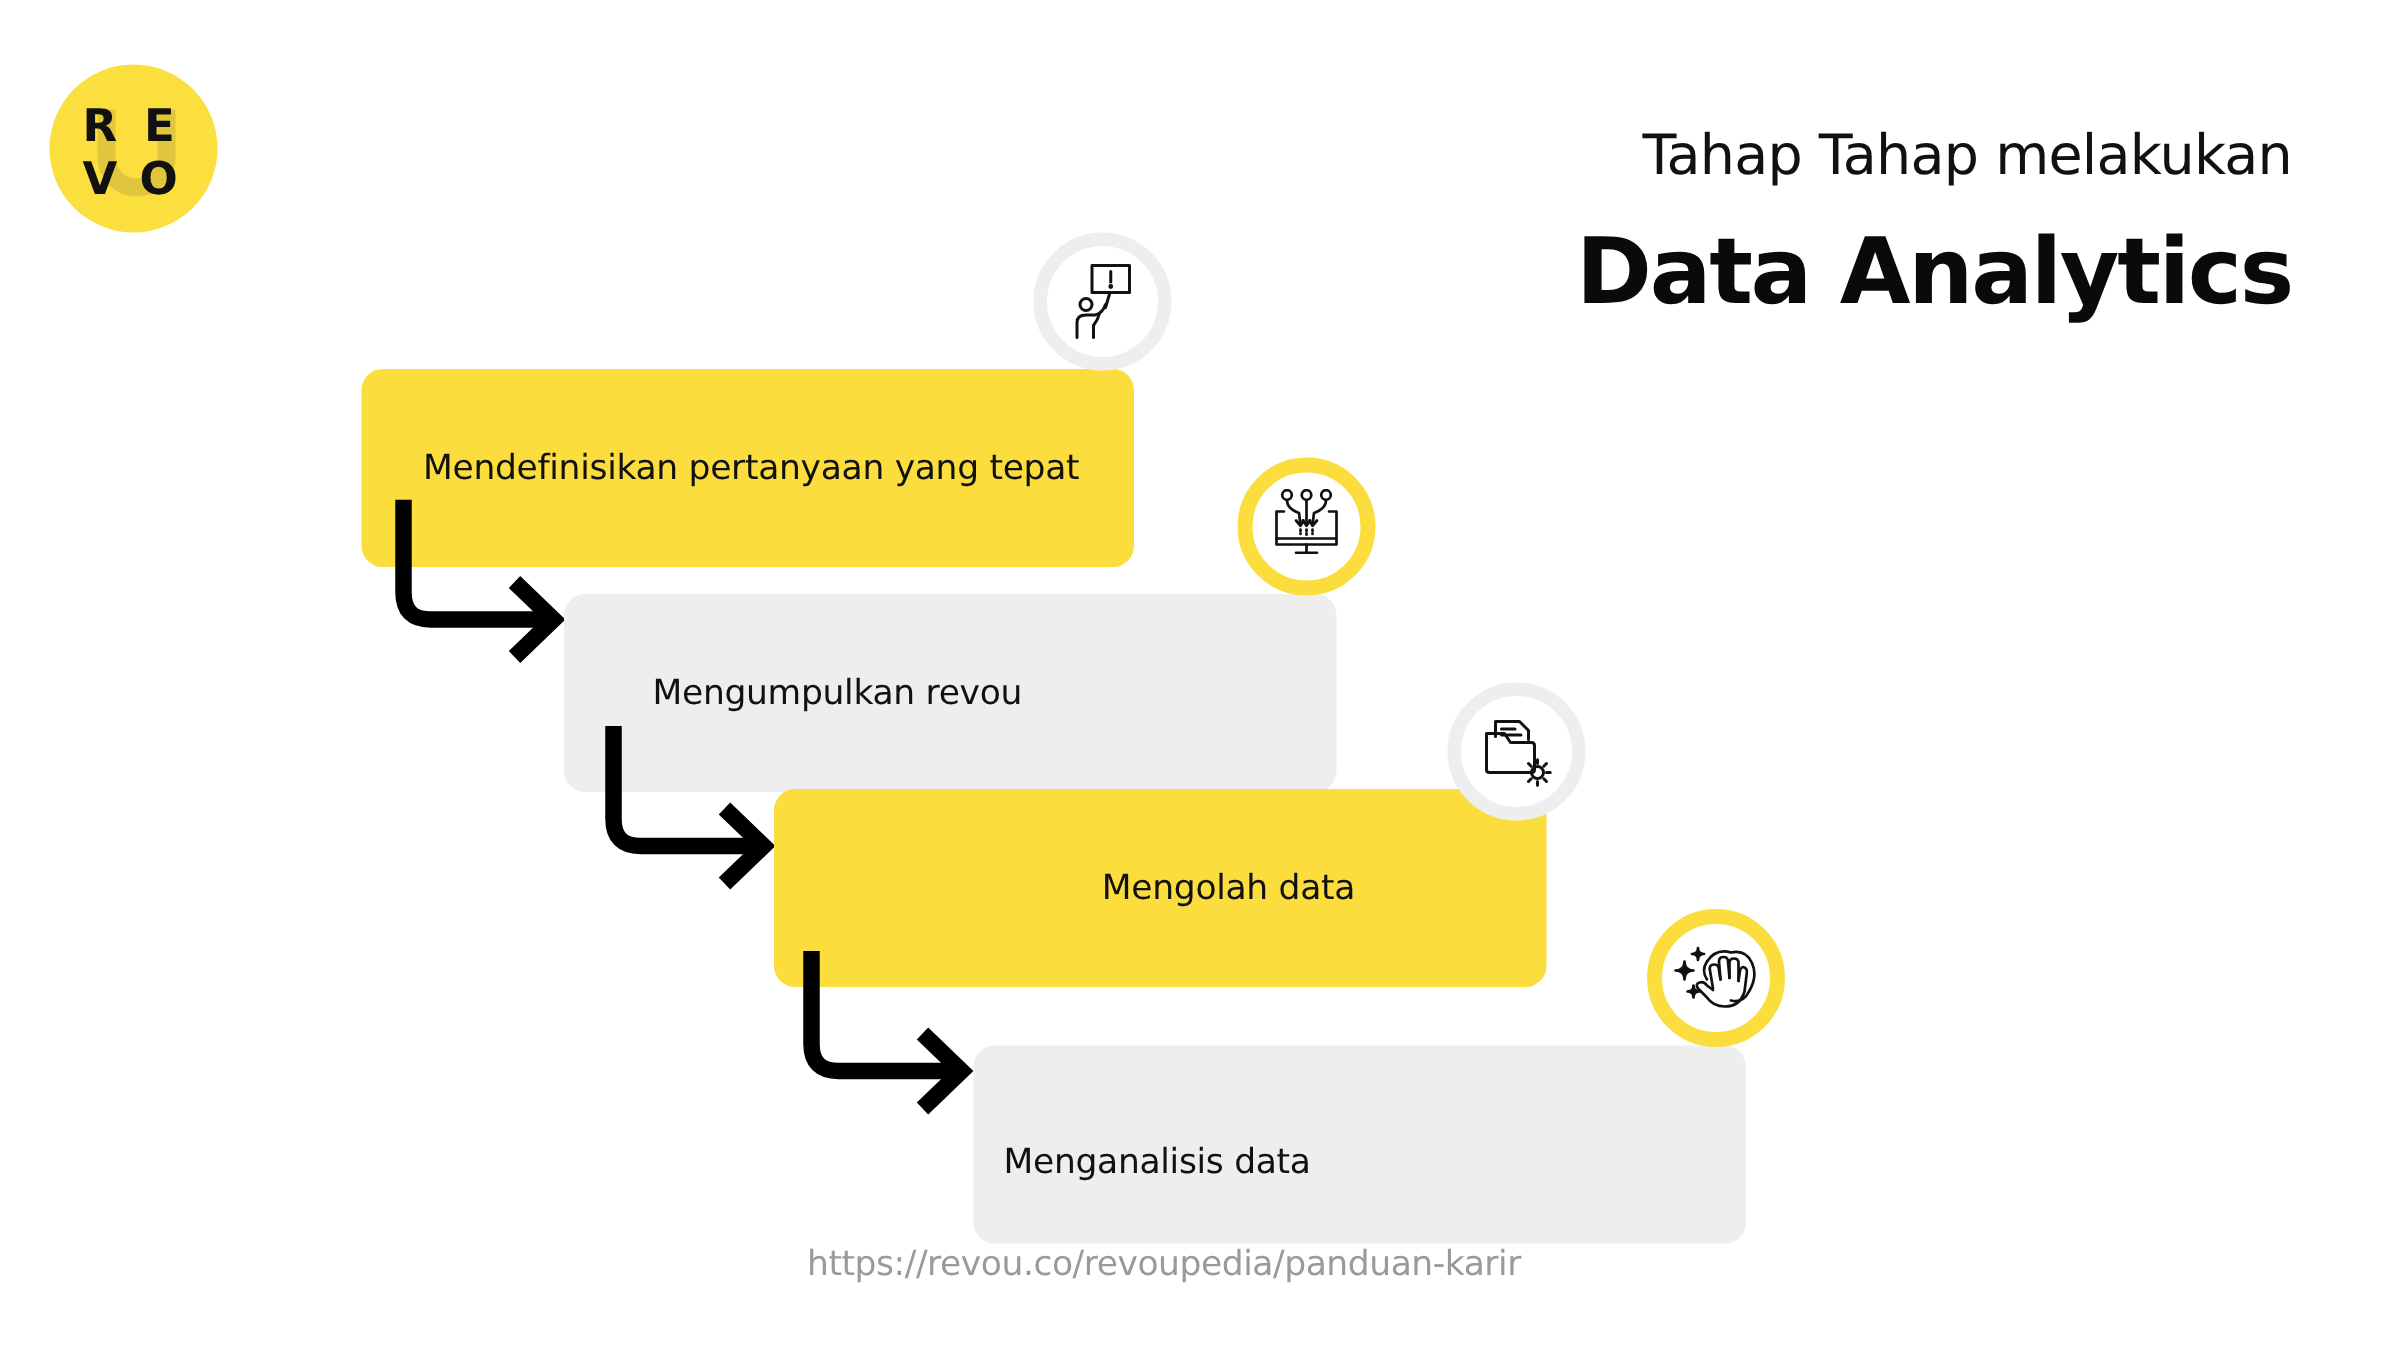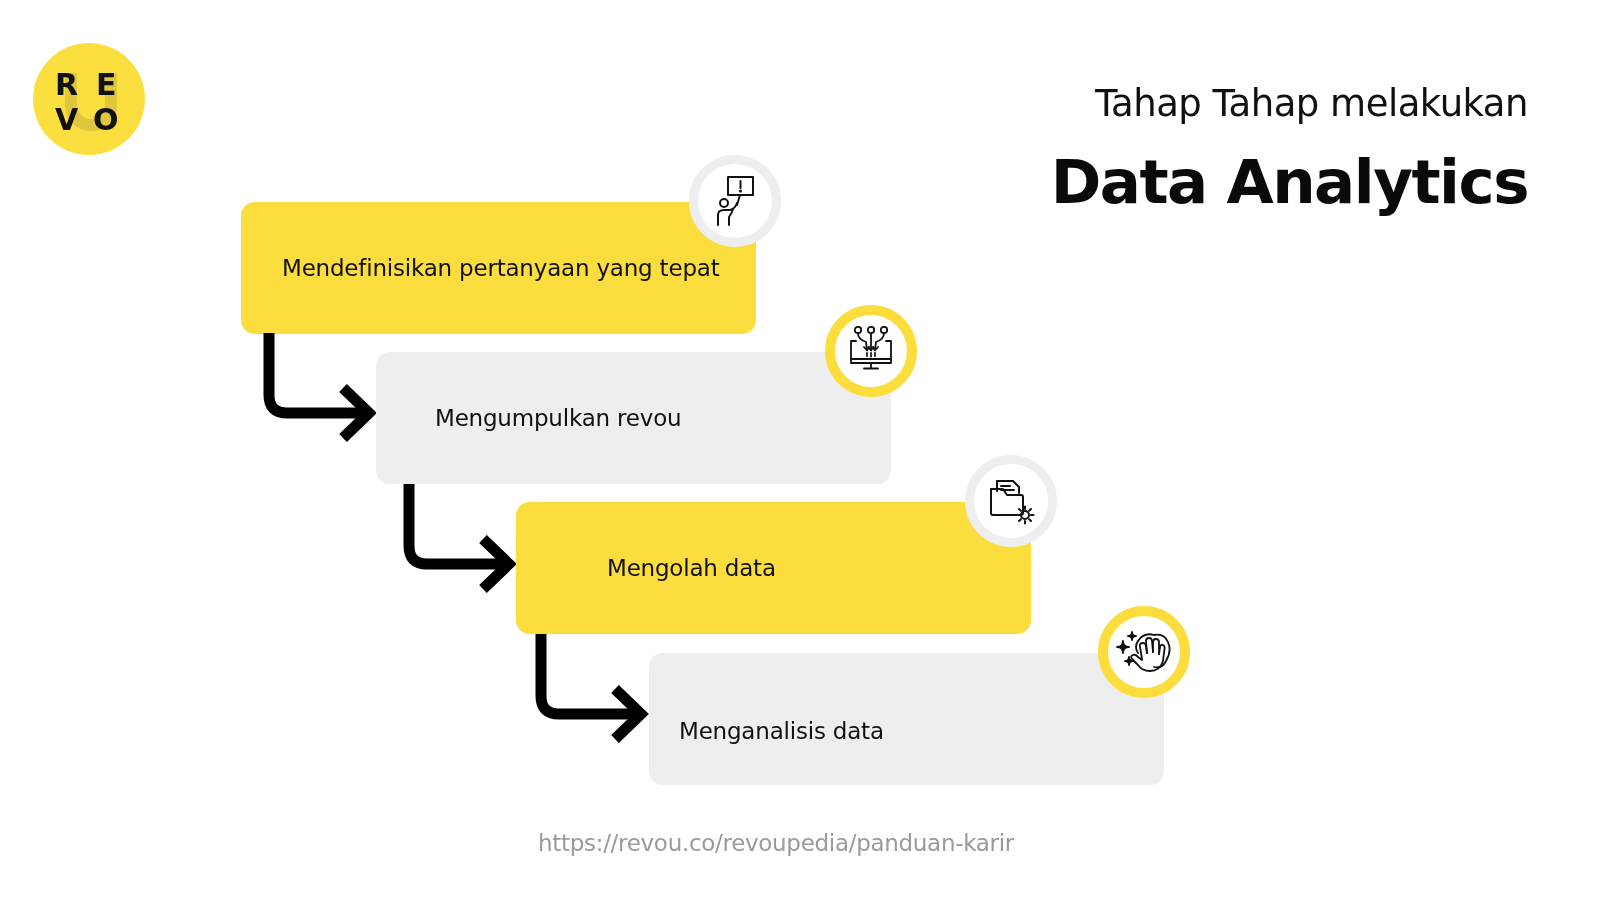--- a/index.html
+++ b/index.html
@@ -22,21 +22,21 @@
       color: #111; letter-spacing: -0.5px; white-space: nowrap;
     }
     .title-main {
       position: absolute; right: 72px; top: 146px;
       font-family: "DejaVu Sans", sans-serif; font-size: 61px; font-weight: bold;
       color: #0a0a0a; letter-spacing: -1.5px; white-space: nowrap;
     }
 
     .step-box {
       position: absolute; width: 515px; height: 132px; border-radius: 14px;
-      display: flex; align-items: center;
+      display: flex; align-items: center; margin-top: 44px;
     }
     .step-box.yellow { background: #fcdd3e; }
     .step-box.gray { background: #efeeef; }
     .step-label {
       font-family: "DejaVu Sans", sans-serif; font-size: 23px; color: #111;
       white-space: nowrap; letter-spacing: -0.2px;
     }
 
     .icon-ring {
       position: absolute; width: 92px; height: 92px; border-radius: 50%;
@@ -111,40 +111,40 @@
     <line x1="23" y1="37" x2="23" y2="42"></line>
     <line x1="16" y1="42.5" x2="30" y2="42.5"></line>
   </svg>
 </div>
 
 <svg class="arrow" style="left:398px; top:484px;" width="120" height="112" viewBox="0 0 120 112">
   <path d="M11 0 L11 62 Q11 80 29 80 L110 80" fill="none" stroke="#000" stroke-width="11"></path>
   <path d="M85 55 L111 80 L85 105" fill="none" stroke="#000" stroke-width="11"></path>
 </svg>
 
-<div class="step-box yellow" style="left:516px; top:502px; padding-left:91px;">
+<div class="step-box yellow" style="left:516px; top:482px; padding-left:91px;justify-content:center;">
   <span class="step-label">Mengolah data</span>
 </div>
 <div class="icon-ring gray-ring" style="left:965px; top:455px;">
   <svg width="48" height="48" viewBox="0 0 48 48" fill="none" stroke="#111" stroke-width="2" stroke-linecap="round" stroke-linejoin="round">
     <path d="M10 14 L10 4 L26 4 L32 10 L32 16"></path>
     <line x1="14" y1="9" x2="23" y2="9"></line>
     <line x1="14" y1="13" x2="27" y2="13"></line>
     <path d="M4 12 L4 36 Q4 38 6 38 L34 38 Q36 38 36 36 L36 20 Q36 18 34 18 L20 18 L16 12 Z"></path>
     <circle cx="38" cy="38" r="4"></circle>
     <path d="M38 29.5 L38 32 M38 44 L38 46.5 M29.5 38 L32 38 M44 38 L46.5 38 M32 32 L33.8 33.8 M42.2 42.2 L44 44 M32 44 L33.8 42.2 M42.2 33.8 L44 32"></path>
   </svg>
 </div>
 
 <svg class="arrow" style="left:530px; top:634px;" width="120" height="112" viewBox="0 0 120 112">
   <path d="M11 0 L11 62 Q11 80 29 80 L110 80" fill="none" stroke="#000" stroke-width="11"></path>
   <path d="M85 55 L111 80 L85 105" fill="none" stroke="#000" stroke-width="11"></path>
 </svg>
 
-<div class="step-box gray" style="left:649px; top:653px; padding-left:30px;">
+<div class="step-box gray" style="left:649px; top:653px; padding-left:20px;">
   <span class="step-label" style="margin-top:24px;">Menganalisis data</span>
 </div>
 <div class="icon-ring yellow-ring" style="left:1098px; top:606px;">
   <svg width="56" height="46" viewBox="0 0 56 46" fill="none" stroke="#111" stroke-width="1.8" stroke-linecap="round" stroke-linejoin="round">
     <path d="M7 12 Q7 18 1 18 Q7 18 7 24 Q7 18 13 18 Q7 18 7 12 Z" fill="#111"></path>
     <path d="M16 3 Q16 7 12 7 Q16 7 16 11 Q16 7 20 7 Q16 7 16 3 Z" fill="#111"></path>
     <path d="M13 28 Q13 32 9 32 Q13 32 13 36 Q13 32 17 32 Q13 32 13 28 Z" fill="#111"></path>
     <path d="M22 12 Q28 3 38 6 Q48 4 52 13 Q56 22 50 32 Q46 40 38 38"></path>
     <path d="M22 12 Q18 18 22 24"></path>
     <path d="M26 30 L24 18 Q23 14 27 14 Q30 14 30 18 L31 24"></path>

